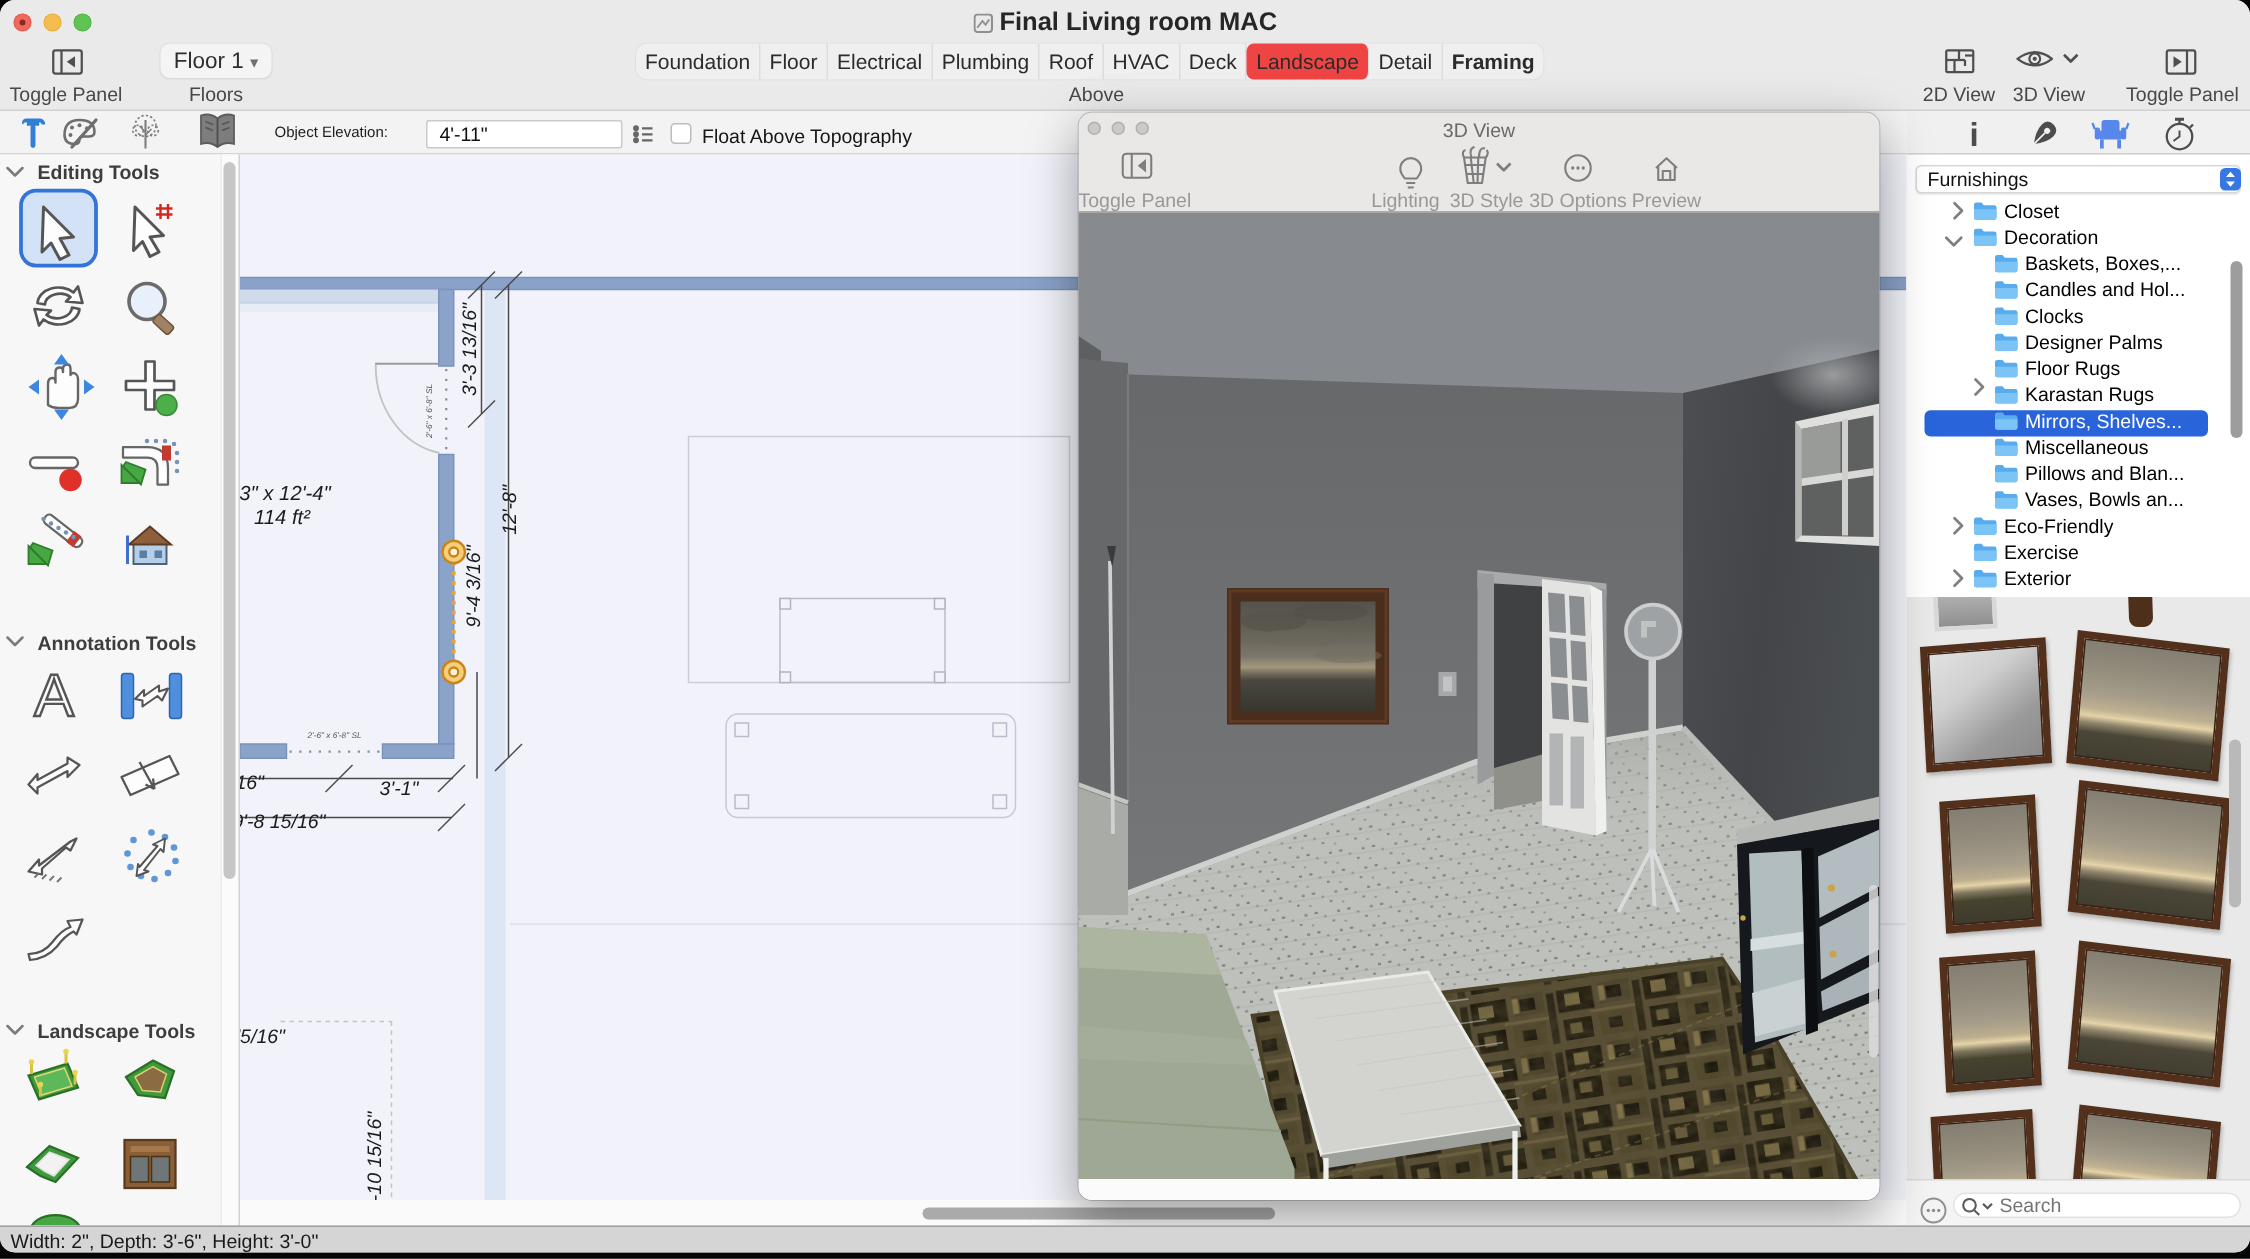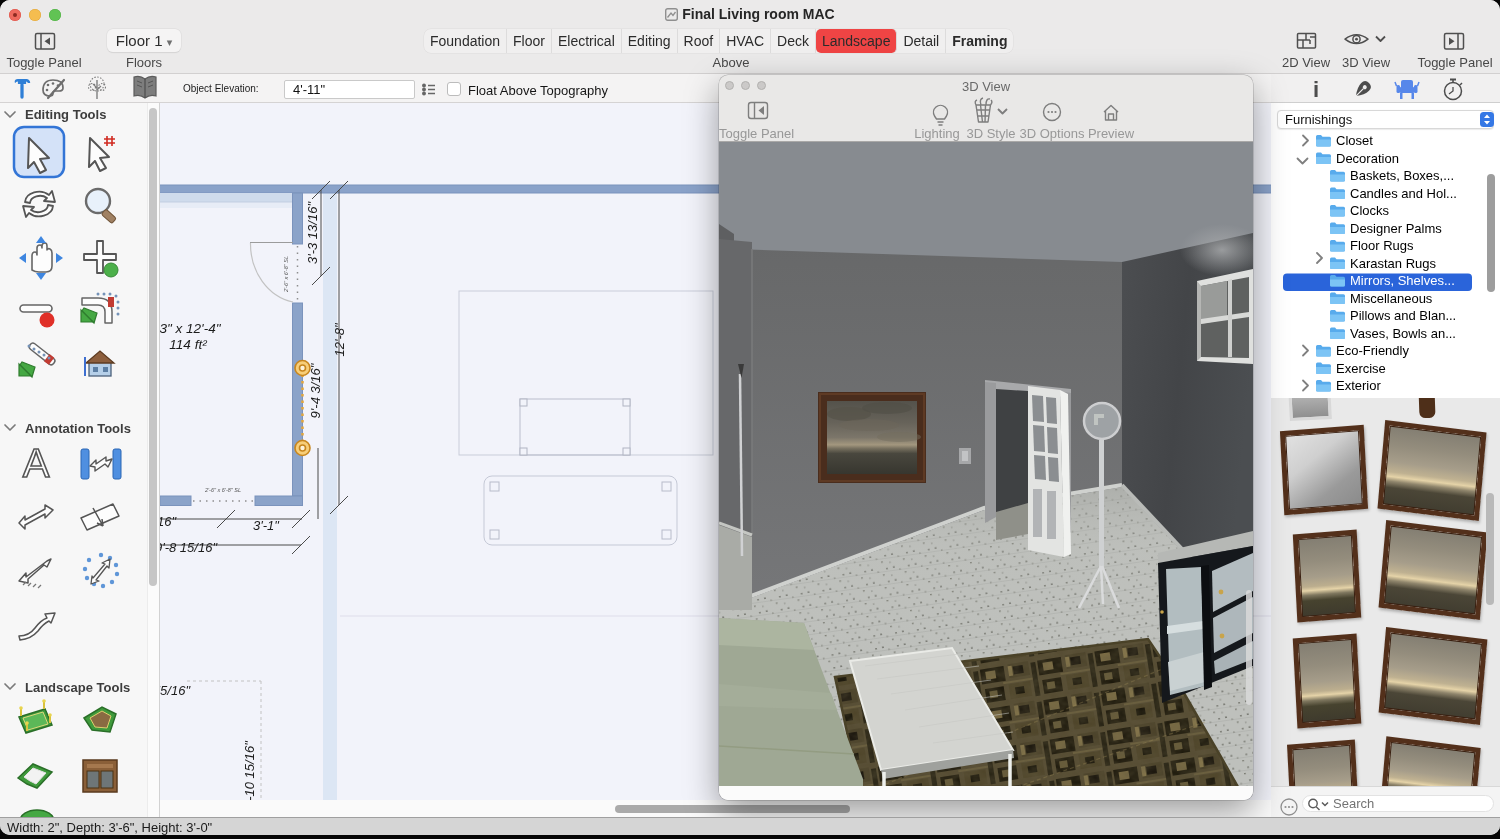--- a/index.html
+++ b/index.html
@@ -2,21 +2,21 @@
 <html><head>
 <meta charset="utf-8">
 <style>
   html,body{margin:0;padding:0;background:#050505;width:1500px;height:839px;overflow:hidden;}
   *{box-sizing:border-box;font-family:"Liberation Sans",sans-serif;}
   #win{position:absolute;left:0;top:0;width:1500px;height:835px;border-radius:10px;overflow:hidden;background:#f2f2f2;}
   .abs{position:absolute;}
   
   #titlebar{left:0;top:0;width:1500px;height:28px;background:#ebeaea;}
   .tl{width:12px;height:12px;border-radius:50%;top:9px;}
-  #title{left:0;top:0;width:1500px;height:28px;text-align:center;font-size:14px;font-weight:bold;color:#262626;line-height:29px;}
+  #title{left:0;top:0;width:1500px;height:28px;text-align:center;font-size:17px;font-weight:bold;color:#262626;line-height:29px;}
   #toolbar{left:0;top:28px;width:1500px;height:46px;background:#ebeaea;border-bottom:1px solid #d2d0d0;}
   .tblabel{font-size:13px;color:#484848;top:55px;text-align:center;}
   #floorbtn{left:107px;top:29px;width:74px;height:23px;background:#f5f4f4;border-radius:6px;box-shadow:0 0 0 0.5px #dcdbdb, 0 0.5px 1px rgba(0,0,0,0.12);font-size:15px;color:#2d2d2d;text-align:center;line-height:23px;}
   #tabs{left:424px;top:29px;height:24px;display:flex;font-size:14px;color:#2b2b2b;background:#f0efef;border-radius:7px;box-shadow:0 0 0 0.5px #dedcdc;}
   #tabs div{padding:0 6px;line-height:24px;border-right:1px solid #dddcdc;}
   #tabs div:last-child{border-right:none;font-weight:bold;}
   #tabs div.sel{background:#ef4444;border-radius:5px;border-right:1px solid #d9d8d8;}
   
   #row2{left:0;top:74px;width:1271px;height:29px;background:#f4f3f3;border-bottom:1px solid #d5d3d3;}
   #objlab{left:183px;top:83px;font-size:10px;color:#1c1c1c;}
@@ -72,21 +72,21 @@
 
   <div id="toolbar" class="abs"></div>
   <div id="tpicon1" class="abs" style="left:35px;top:33px;"></div>
   <div class="tblabel abs" style="left:6px;width:76px;">Toggle Panel</div>
   <div id="floorbtn" class="abs">Floor 1 <span style="font-size:11px;color:#6f6f6f;">▾</span></div>
   <div class="tblabel abs" style="left:114px;width:60px;">Floors</div>
   <div id="tabs" class="abs">
     <div>Foundation</div>
       <div>Floor</div>
       <div>Electrical</div>
-      <div>Editing</div>
+      <div>Plumbing</div>
       <div>Roof</div>
       <div>HVAC</div>
       <div>Deck</div>
       <div class="sel">Landscape</div>
       <div>Detail</div>
       <div>Framing</div>
   </div>
   <div class="tblabel abs" style="left:700px;width:62px;">Above</div>
   <div class="tblabel abs" style="left:1274px;width:64px;">2D View</div>
   <div class="tblabel abs" style="left:1334px;width:64px;">3D View</div>

